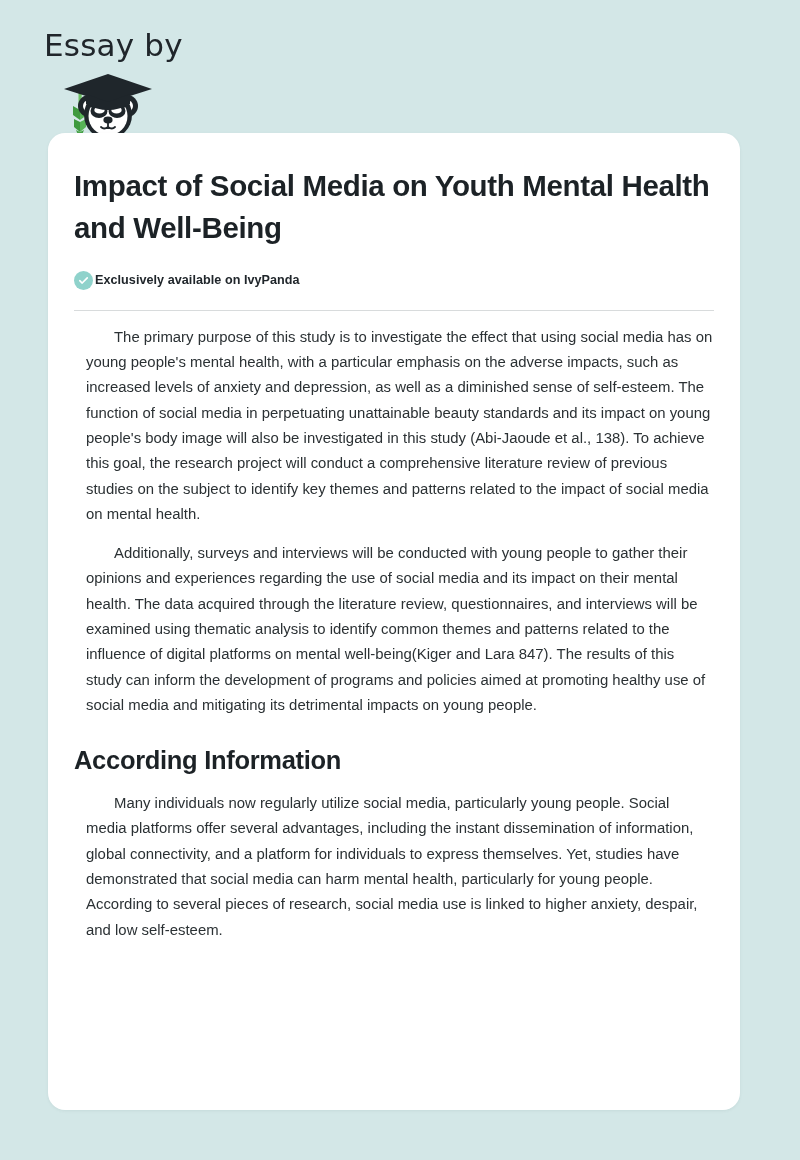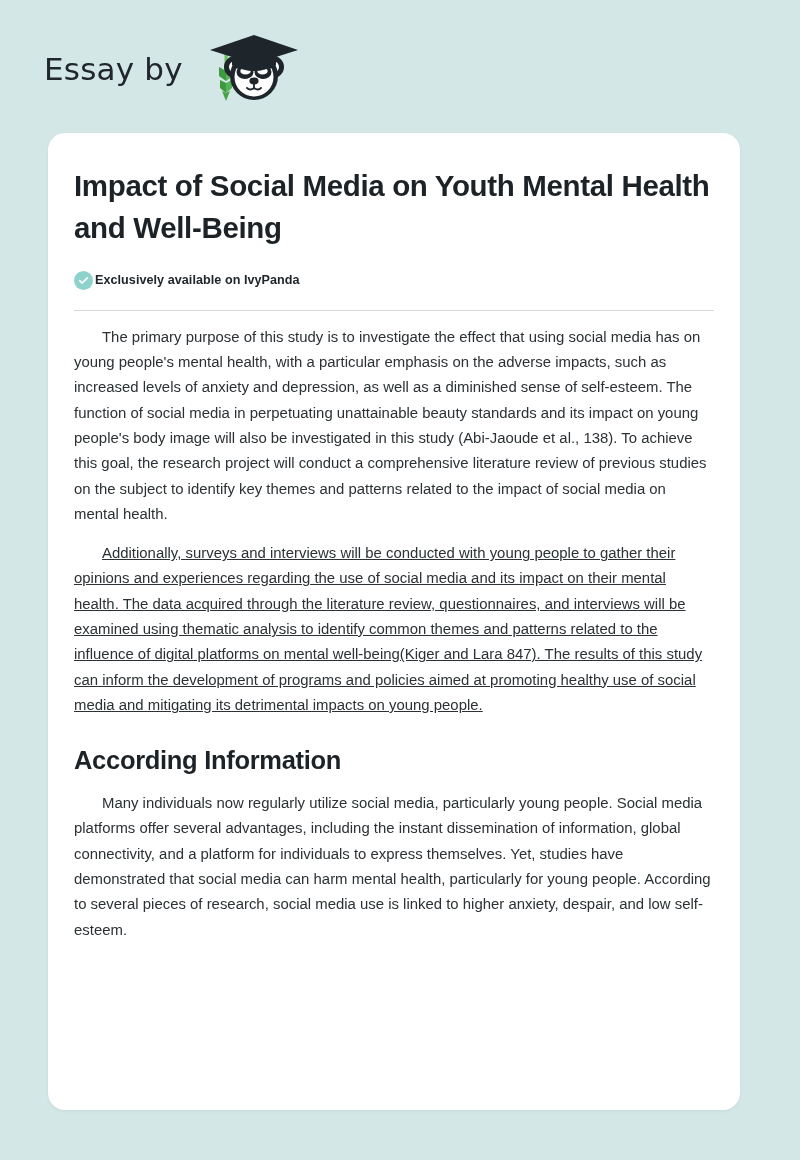--- a/index.html
+++ b/index.html
@@ -22,22 +22,22 @@
     box-sizing: border-box;
   }
 
   
   .brandbar {
     position: absolute;
     left: 44px;
     top: 30px;
     height: 80px;
     display: flex;
-    align-items: center;
     gap: 7px;
+    flex-direction: column;
   }
   .brand-prefix {
     font-family: "DejaVu Sans", sans-serif;
     font-size: 31px;
     font-weight: 400;
     color: #20262b;
     letter-spacing: 0.2px;
     line-height: 1;
     padding-bottom: 2px;
   }
@@ -131,28 +131,27 @@
     margin: 27px 0 0 0;
     letter-spacing: -0.3px;
     line-height: 1.25;
   }
 
   p.body-text {
     font-family: "Liberation Sans", sans-serif;
     font-size: 14.9px;
     line-height: 25.3px;
     color: #2b3134;
-    margin: 14px 0 0 0;
+    margin: 14px 0 0 12px;
     text-indent: 28px;
     text-align: left;
     letter-spacing: 0.01px;
   }
   p.body-text + p.body-text {
     margin-top: 14px;
-    text-decoration: underline;
   }
 </style>
 </head>
 <body>
 
 <div class="page">
 
   <div class="brandbar">
     <span class="brand-prefix">Essay by</span>
 

